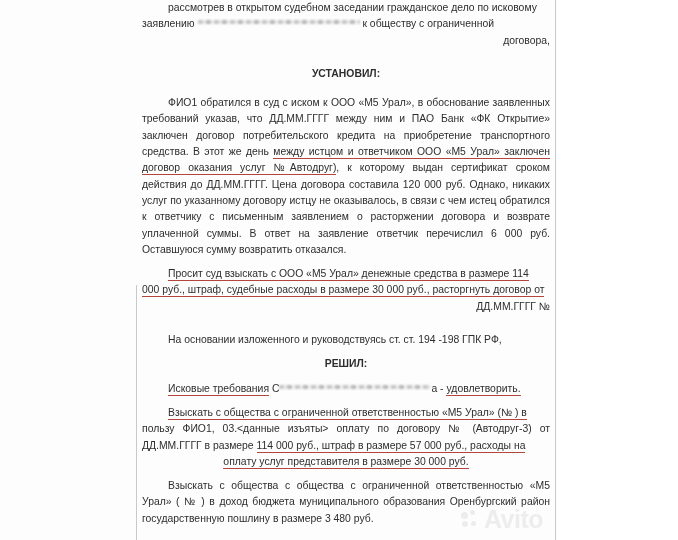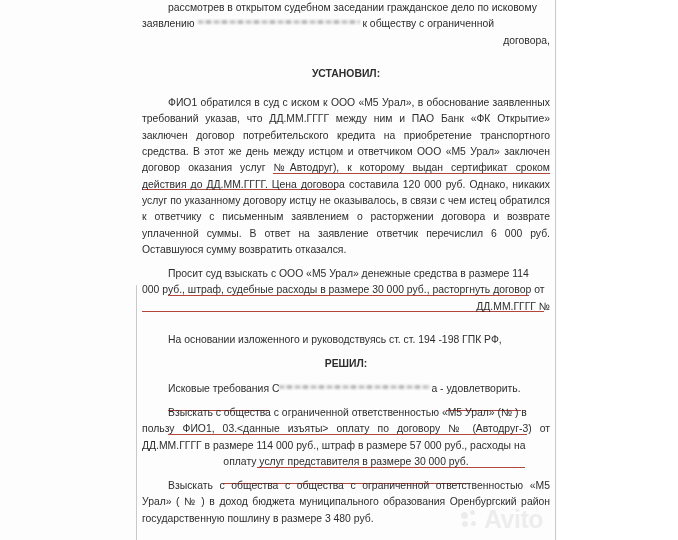--- a/index.html
+++ b/index.html
@@ -60,21 +60,21 @@
     text-indent: 0;
     font-weight: bold;
   }
   .gap-sm { height: 8px; }
   .gap-md { height: 13px; }
   .gap-lg { height: 17px; }
 
   
   .uline {
     border-bottom: 1.4px solid #b3453f;
-    padding-bottom: 16px;
+    padding-bottom: 1px;
   }
 
   
   .redacted {
     display: inline-block;
     position: relative;
     vertical-align: baseline;
     color: transparent;
     background:
       repeating-linear-gradient(

